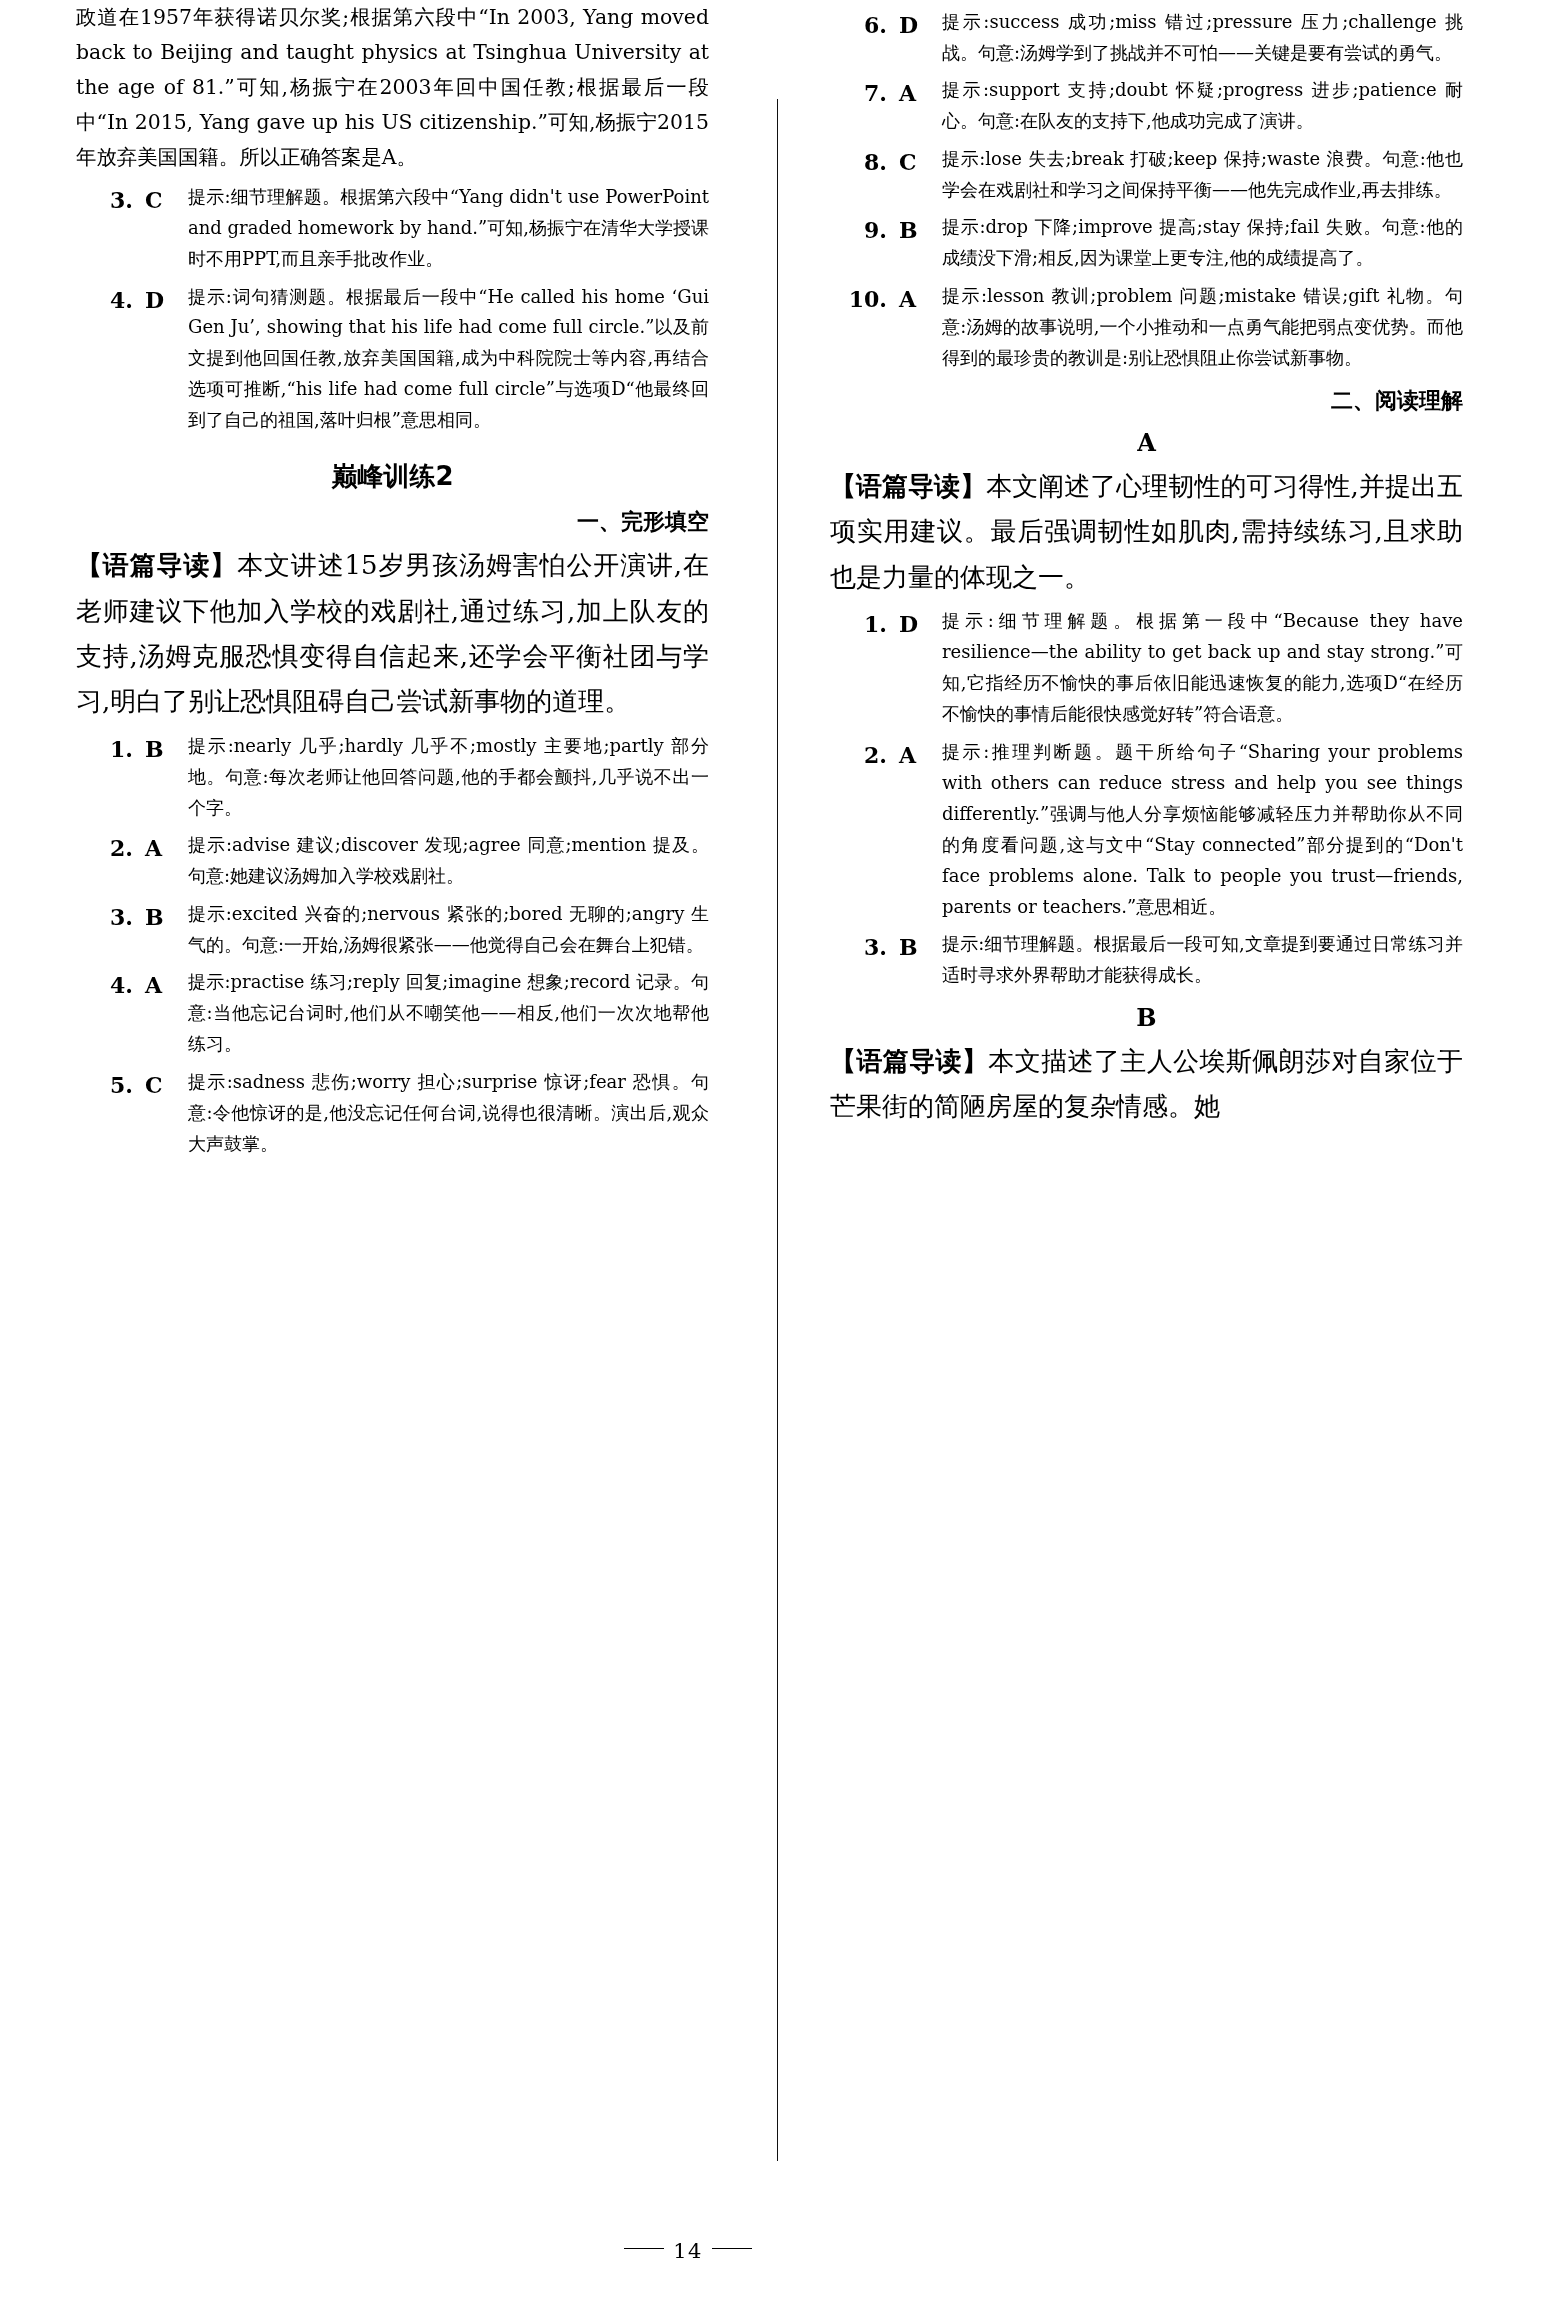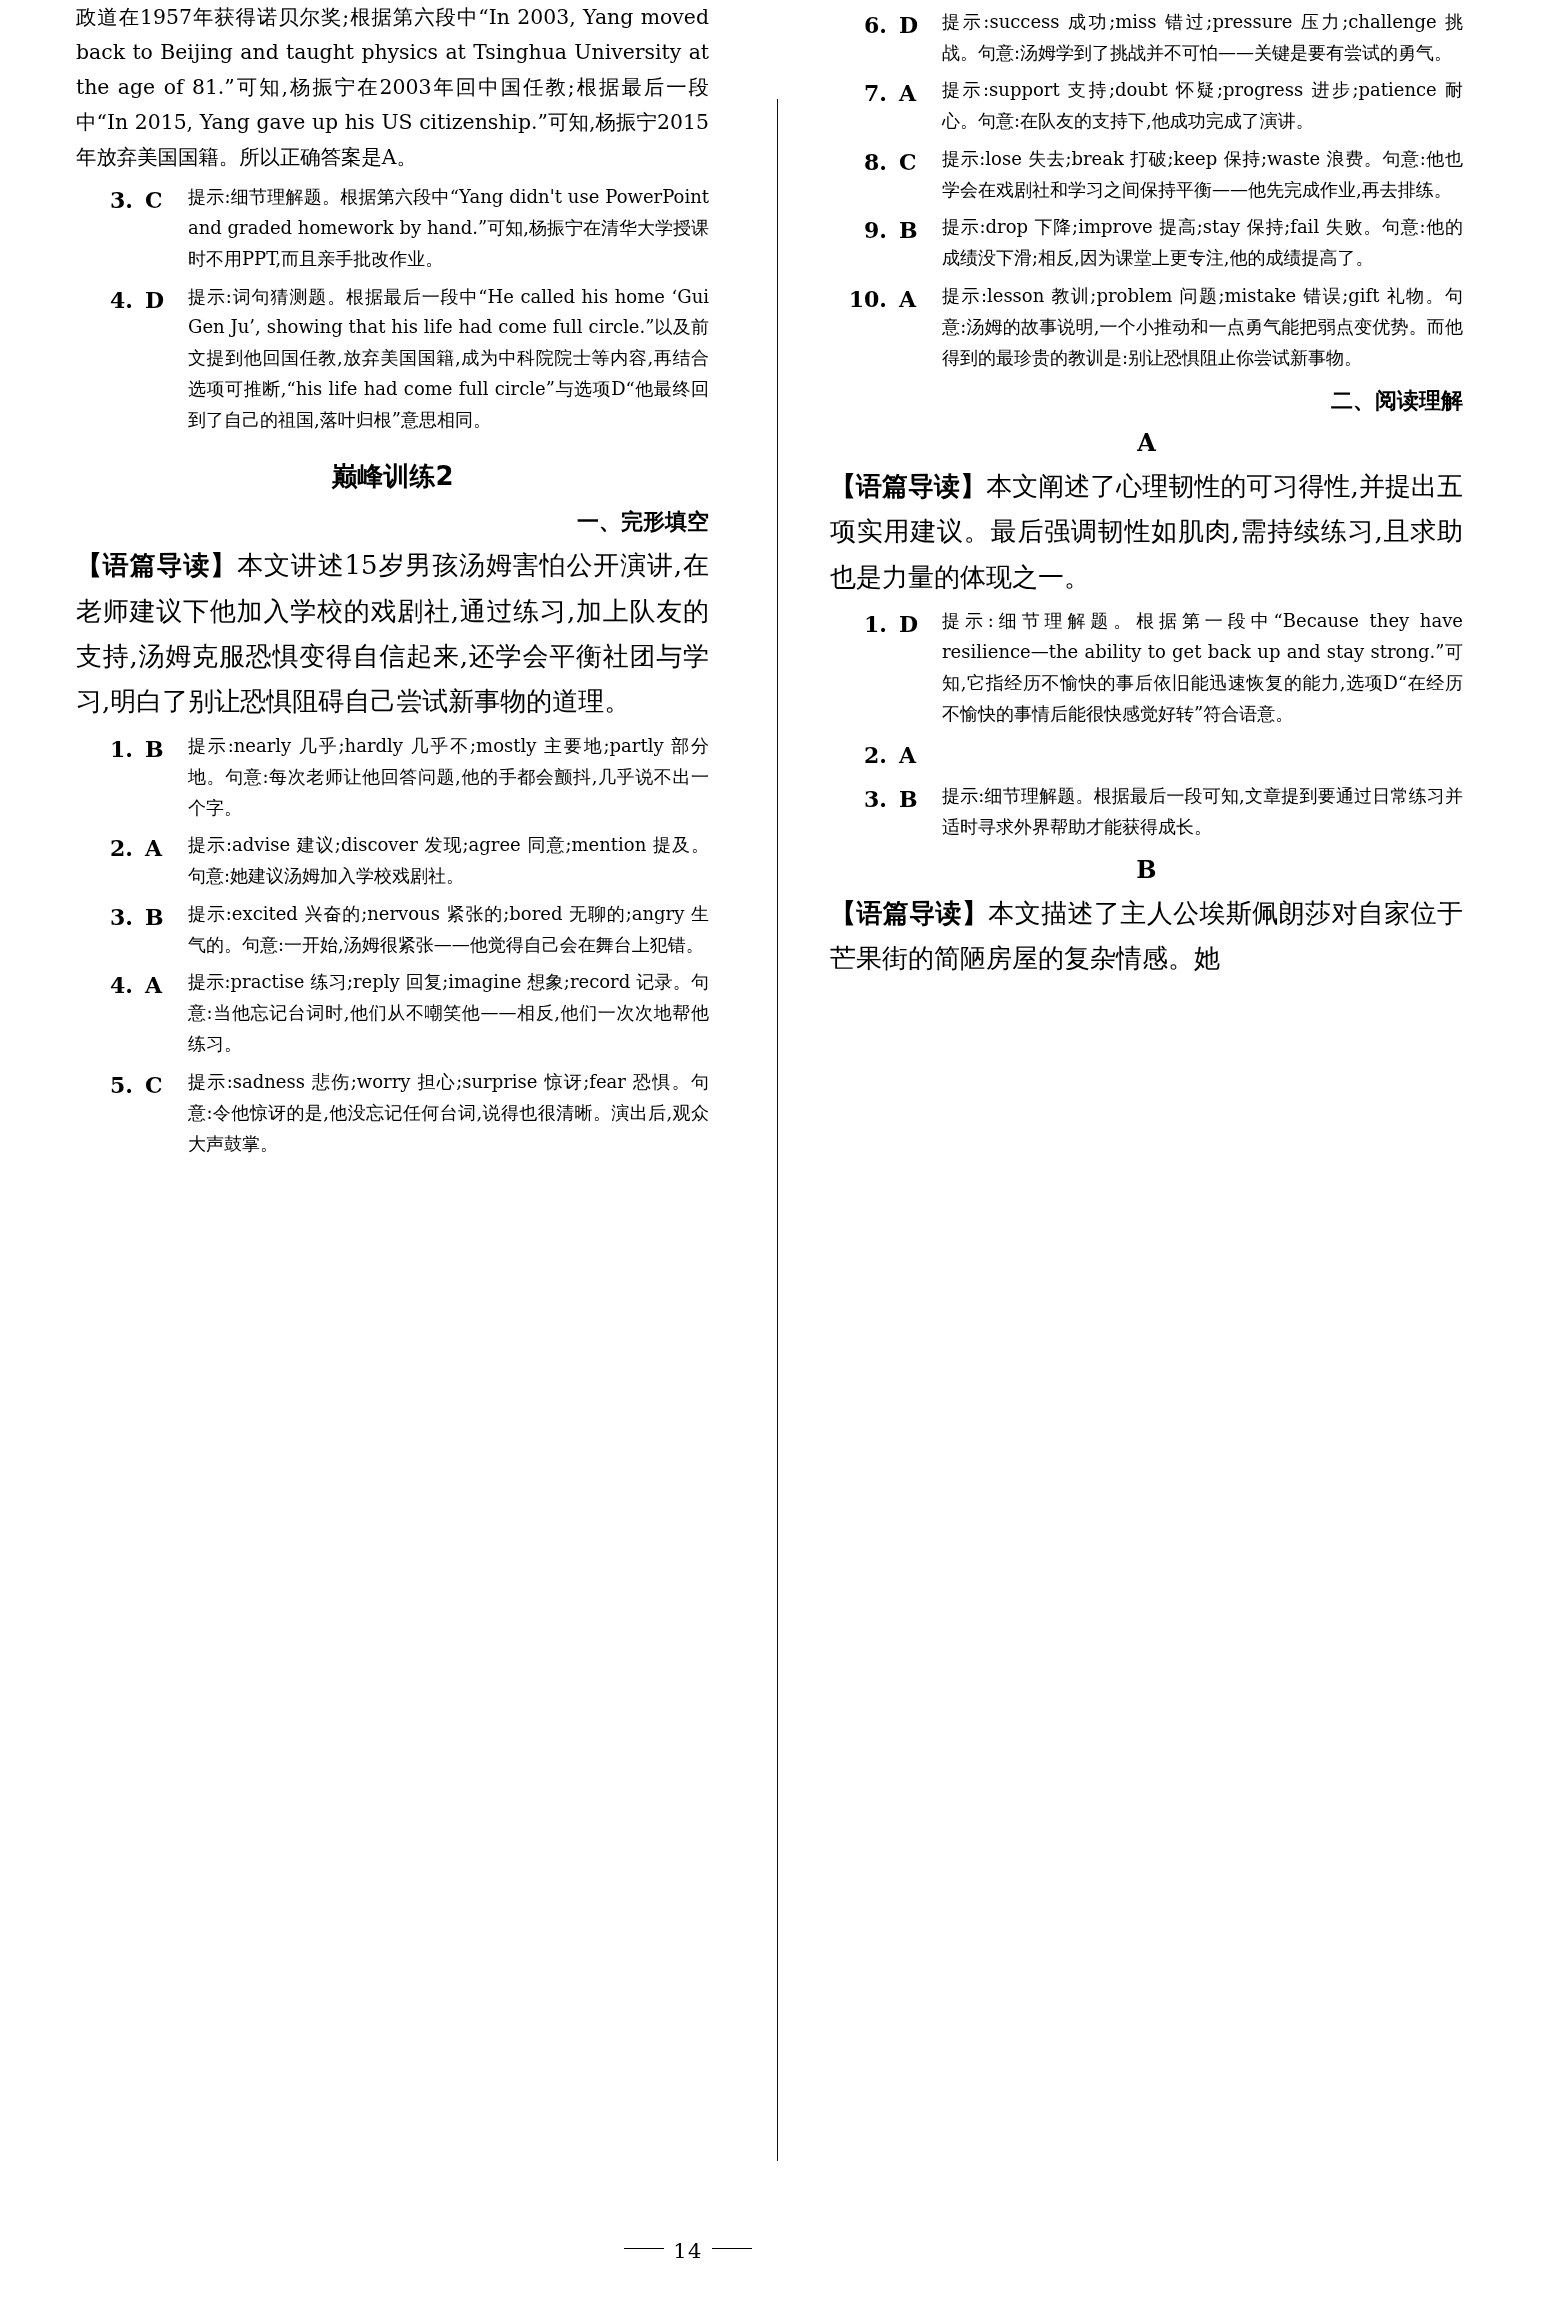--- a/index.html
+++ b/index.html
@@ -226,20 +226,21 @@
 
     <div class="item">
       <span class="num">1.</span>
       <span class="ans">D</span>
       <span class="body">提示:细节理解题。根据第一段中“Because they have resilience—the ability to get back up and stay strong.”可知,它指经历不愉快的事后依旧能迅速恢复的能力,选项D“在经历不愉快的事情后能很快感觉好转”符合语意。</span>
     </div>
 
     <div class="item">
       <span class="num">2.</span>
       <span class="ans">A</span>
+      <span class="body">提示:推理判断题。题干所给句子“Sharing your problems with others can reduce stress and help you see things differently.”强调与他人分享烦恼能够减轻压力并帮助你从不同的角度看问题,这与文中“Stay connected”部分提到的“Don't face problems alone. Talk to people you trust—friends, parents or teachers.”意思相近。</span>
     </div>
 
     <div class="item">
       <span class="num">3.</span>
       <span class="ans">B</span>
       <span class="body">提示:细节理解题。根据最后一段可知,文章提到要通过日常练习并适时寻求外界帮助才能获得成长。</span>
     </div>
 
     <div class="heading-letter">B</div>
 

